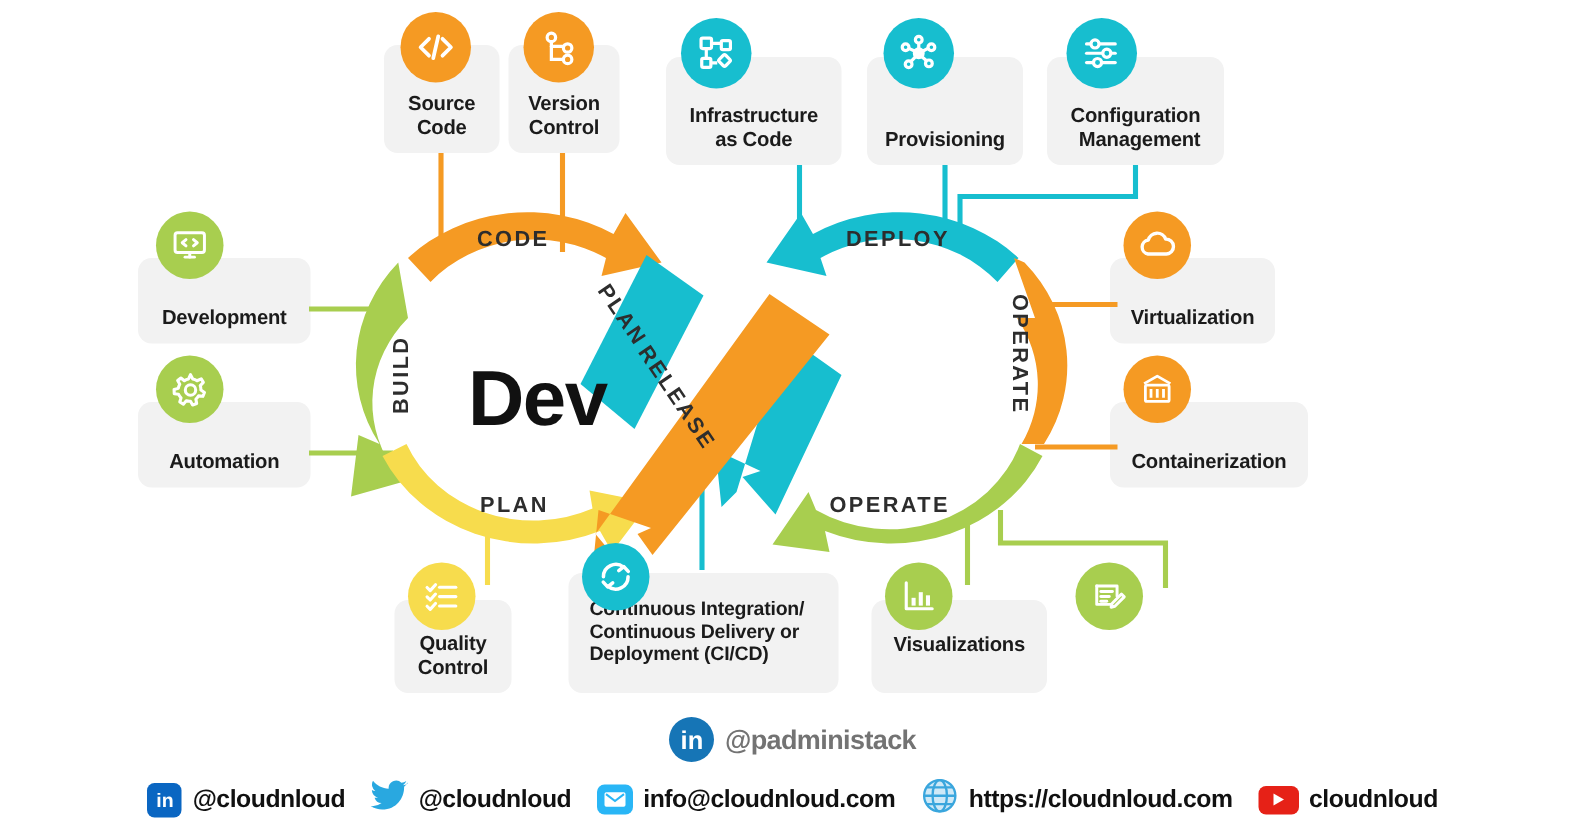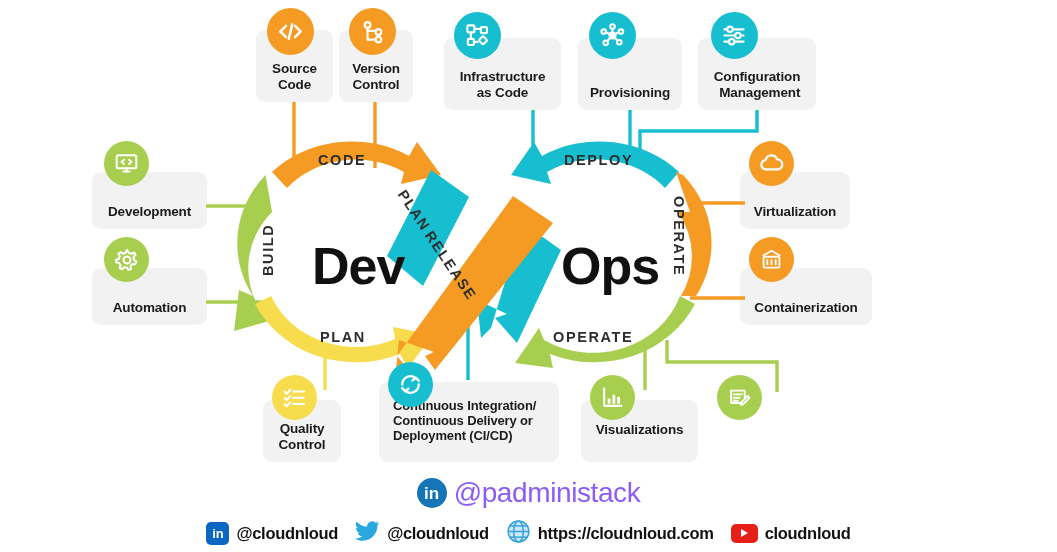--- a/index.html
+++ b/index.html
@@ -30,21 +30,21 @@
   .wordmark{position:absolute;font-weight:bold;color:#111;z-index:5;
             font-size:52px;letter-spacing:-1px;margin-top:20px;}
 
   
   .arcword{position:absolute;z-index:5;font-weight:bold;color:#2d2d2d;
            font-size:14.5px;letter-spacing:1.6px;}
 
   
   #handle{position:absolute;left:0;top:476px;width:1057px;height:34px;
           display:flex;align-items:center;justify-content:center;gap:7px;}
-  #handle .htxt{font-size:28px;font-weight:normal;color:#8b5cf6;letter-spacing:-.4px;}
+  #handle .htxt{font-size:18px;font-weight:bold;color:#737373;letter-spacing:-.4px;}
 
   #footer{position:absolute;left:0;top:514px;width:1057px;height:38px;
           display:flex;align-items:center;justify-content:center;gap:17px;}
   .fitem{display:flex;align-items:center;gap:7px;}
   .fitem .ftxt{font-size:16.5px;font-weight:bold;color:#111;letter-spacing:-.3px;}
 
   .li-sq{width:23px;height:23px;border-radius:5px;background:#0a66c2;
          display:flex;align-items:center;justify-content:center;}
   .li-circ{width:30px;height:30px;border-radius:50%;background:#1675b6;
          display:flex;align-items:center;justify-content:center;}
@@ -114,21 +114,20 @@
 
       <path d="M328 95 L366 122 L322 215 L300 190 L312 186 L282 172 L286 210
                L296 200 Z" fill="#17BECF"></path>
 
       <path d="M318 68 L358 95 L240 242 L230 228 L239 224 L204 212 L200 252
                L212 240 L202 228 Z" fill="#F59A23"></path>
     </svg>
   </div>
 
   <div class="wordmark" style="left:312px;top:216px;">Dev</div>
-  <div class="wordmark" style="left:561px;top:216px;">Ops</div>
 
   <div class="arcword" style="left:318px;top:152px;">CODE</div>
   <div class="arcword" style="left:408px;top:187px;transform:rotate(56deg);transform-origin:left top;">PLAN</div>
   <div class="arcword" style="left:435px;top:228px;transform:rotate(56deg);transform-origin:left top;">RELEASE</div>
   <div class="arcword" style="left:564px;top:152px;">DEPLOY</div>
   <div class="arcword" style="left:687px;top:196px;transform:rotate(90deg);transform-origin:left top;">OPERATE</div>
   <div class="arcword" style="left:553px;top:329px;">OPERATE</div>
   <div class="arcword" style="left:320px;top:329px;">PLAN</div>
   <div class="arcword" style="left:260px;top:276px;transform:rotate(-90deg);transform-origin:left top;">BUILD</div>
 
@@ -328,20 +327,29 @@
 
     <div class="fitem">
       <span>
         <svg width="25" height="21" viewBox="0 0 24 20" fill="#29a8e0">
           <path d="M23.6 2.4c-.9.4-1.8.7-2.8.8a4.9 4.9 0 0 0 2.1-2.7c-.9.6-2 1-3.1 1.2A4.85 4.85 0 0 0 11.6 5.5c-4-.2-7.6-2.1-10-5.1a4.9 4.9 0 0 0 1.5 6.5c-.8 0-1.6-.2-2.2-.6 0 2.4 1.7 4.4 3.9 4.8-.7.2-1.5.2-2.2.1a4.86 4.86 0 0 0 4.5 3.4 9.7 9.7 0 0 1-7.1 2c2.2 1.4 4.8 2.2 7.5 2.2 9.1 0 14-7.5 14-14v-.6c1-.7 1.8-1.6 2.1-2.8z"></path>
         </svg>
       </span>
       <span class="ftxt">@cloudnloud</span>
     </div>
 
+    <div class="fitem">
+      <div class="mail-sq">
+        <svg width="16" height="12" viewBox="0 0 16 12" fill="none" stroke="#fff" stroke-width="1.4">
+          <rect x="1" y="1.2" width="14" height="9.6" rx="1.2" fill="#fff" stroke="none"></rect>
+          <polyline points="2,2.4 8,7 14,2.4" stroke="#29b6f6"></polyline>
+        </svg>
+      </div>
+      <span class="ftxt">info@cloudnloud.com</span>
+    </div>
 
     <div class="fitem">
       <span>
         <svg width="25" height="25" viewBox="0 0 24 24" fill="none" stroke="#3aa6dd" stroke-width="1.5">
           <circle cx="12" cy="12" r="10" fill="#cfe9f7"></circle>
           <ellipse cx="12" cy="12" rx="4.6" ry="10"></ellipse>
           <line x1="2" y1="12" x2="22" y2="12"></line>
           <line x1="3.6" y1="6.6" x2="20.4" y2="6.6"></line>
           <line x1="3.6" y1="17.4" x2="20.4" y2="17.4"></line>
         </svg>

